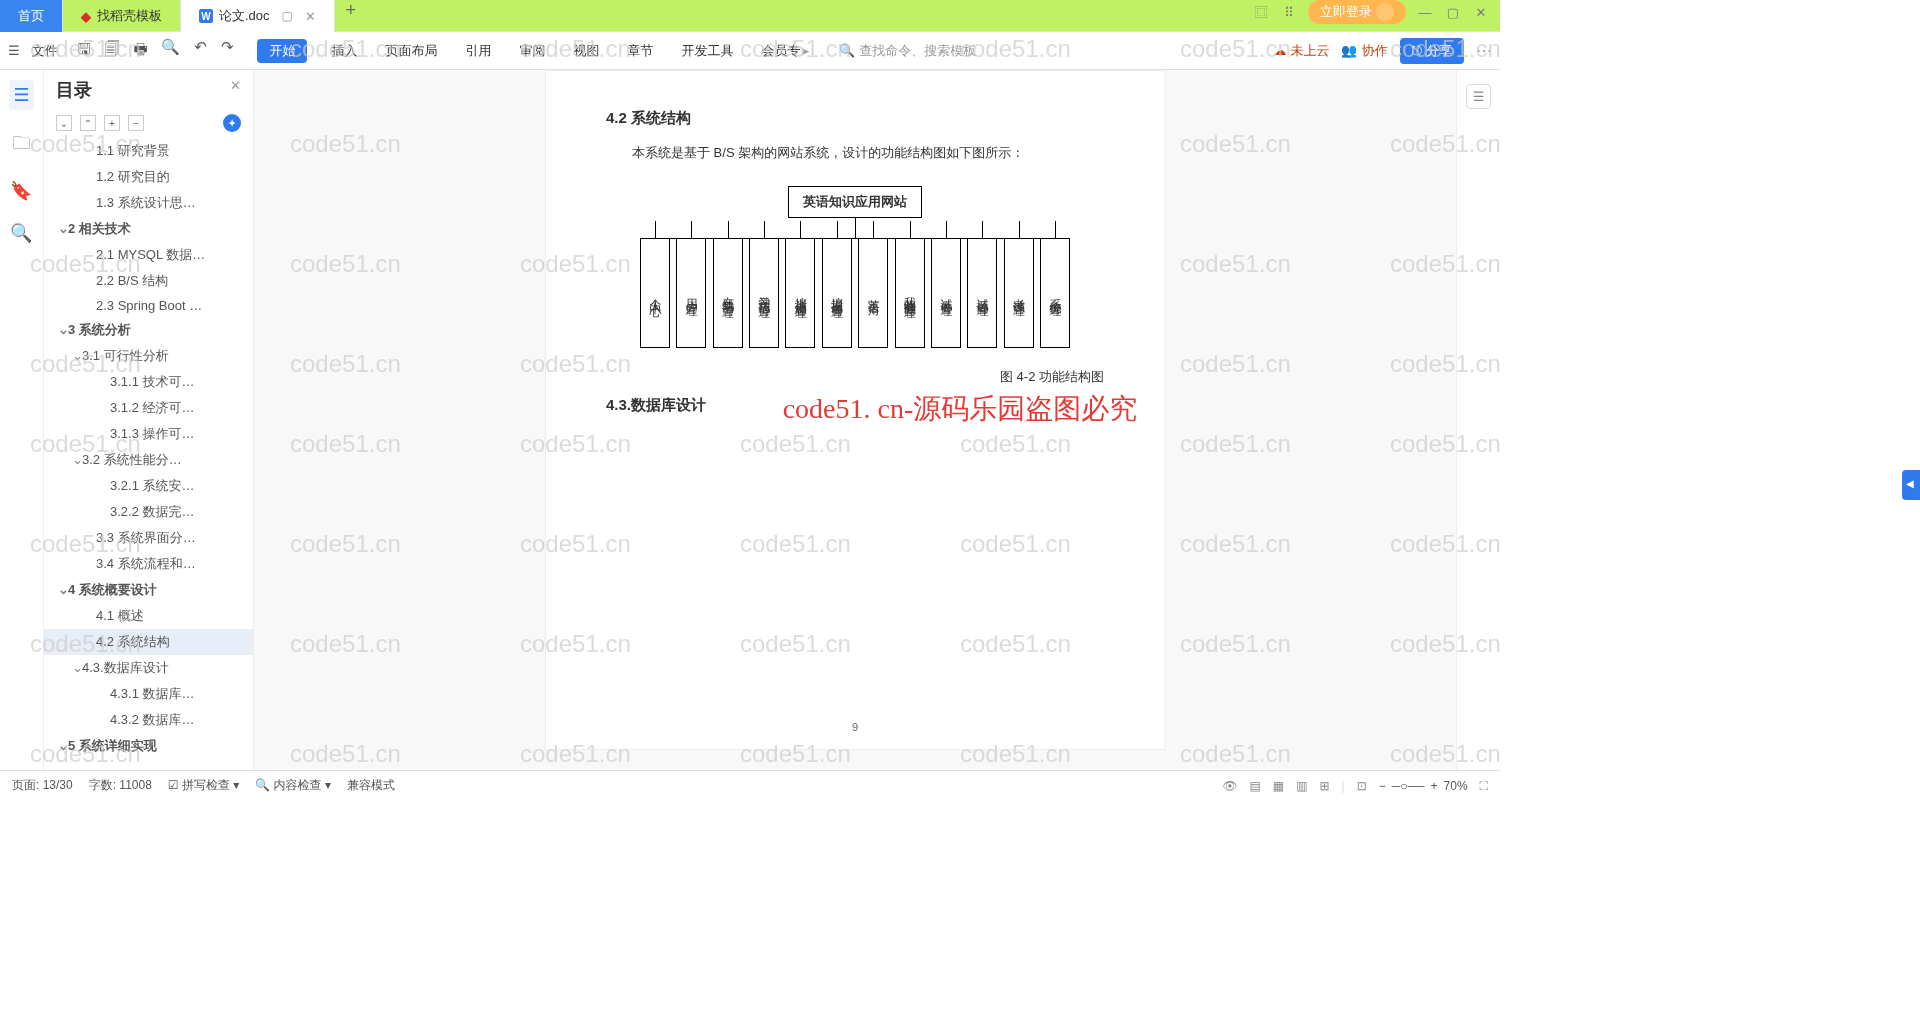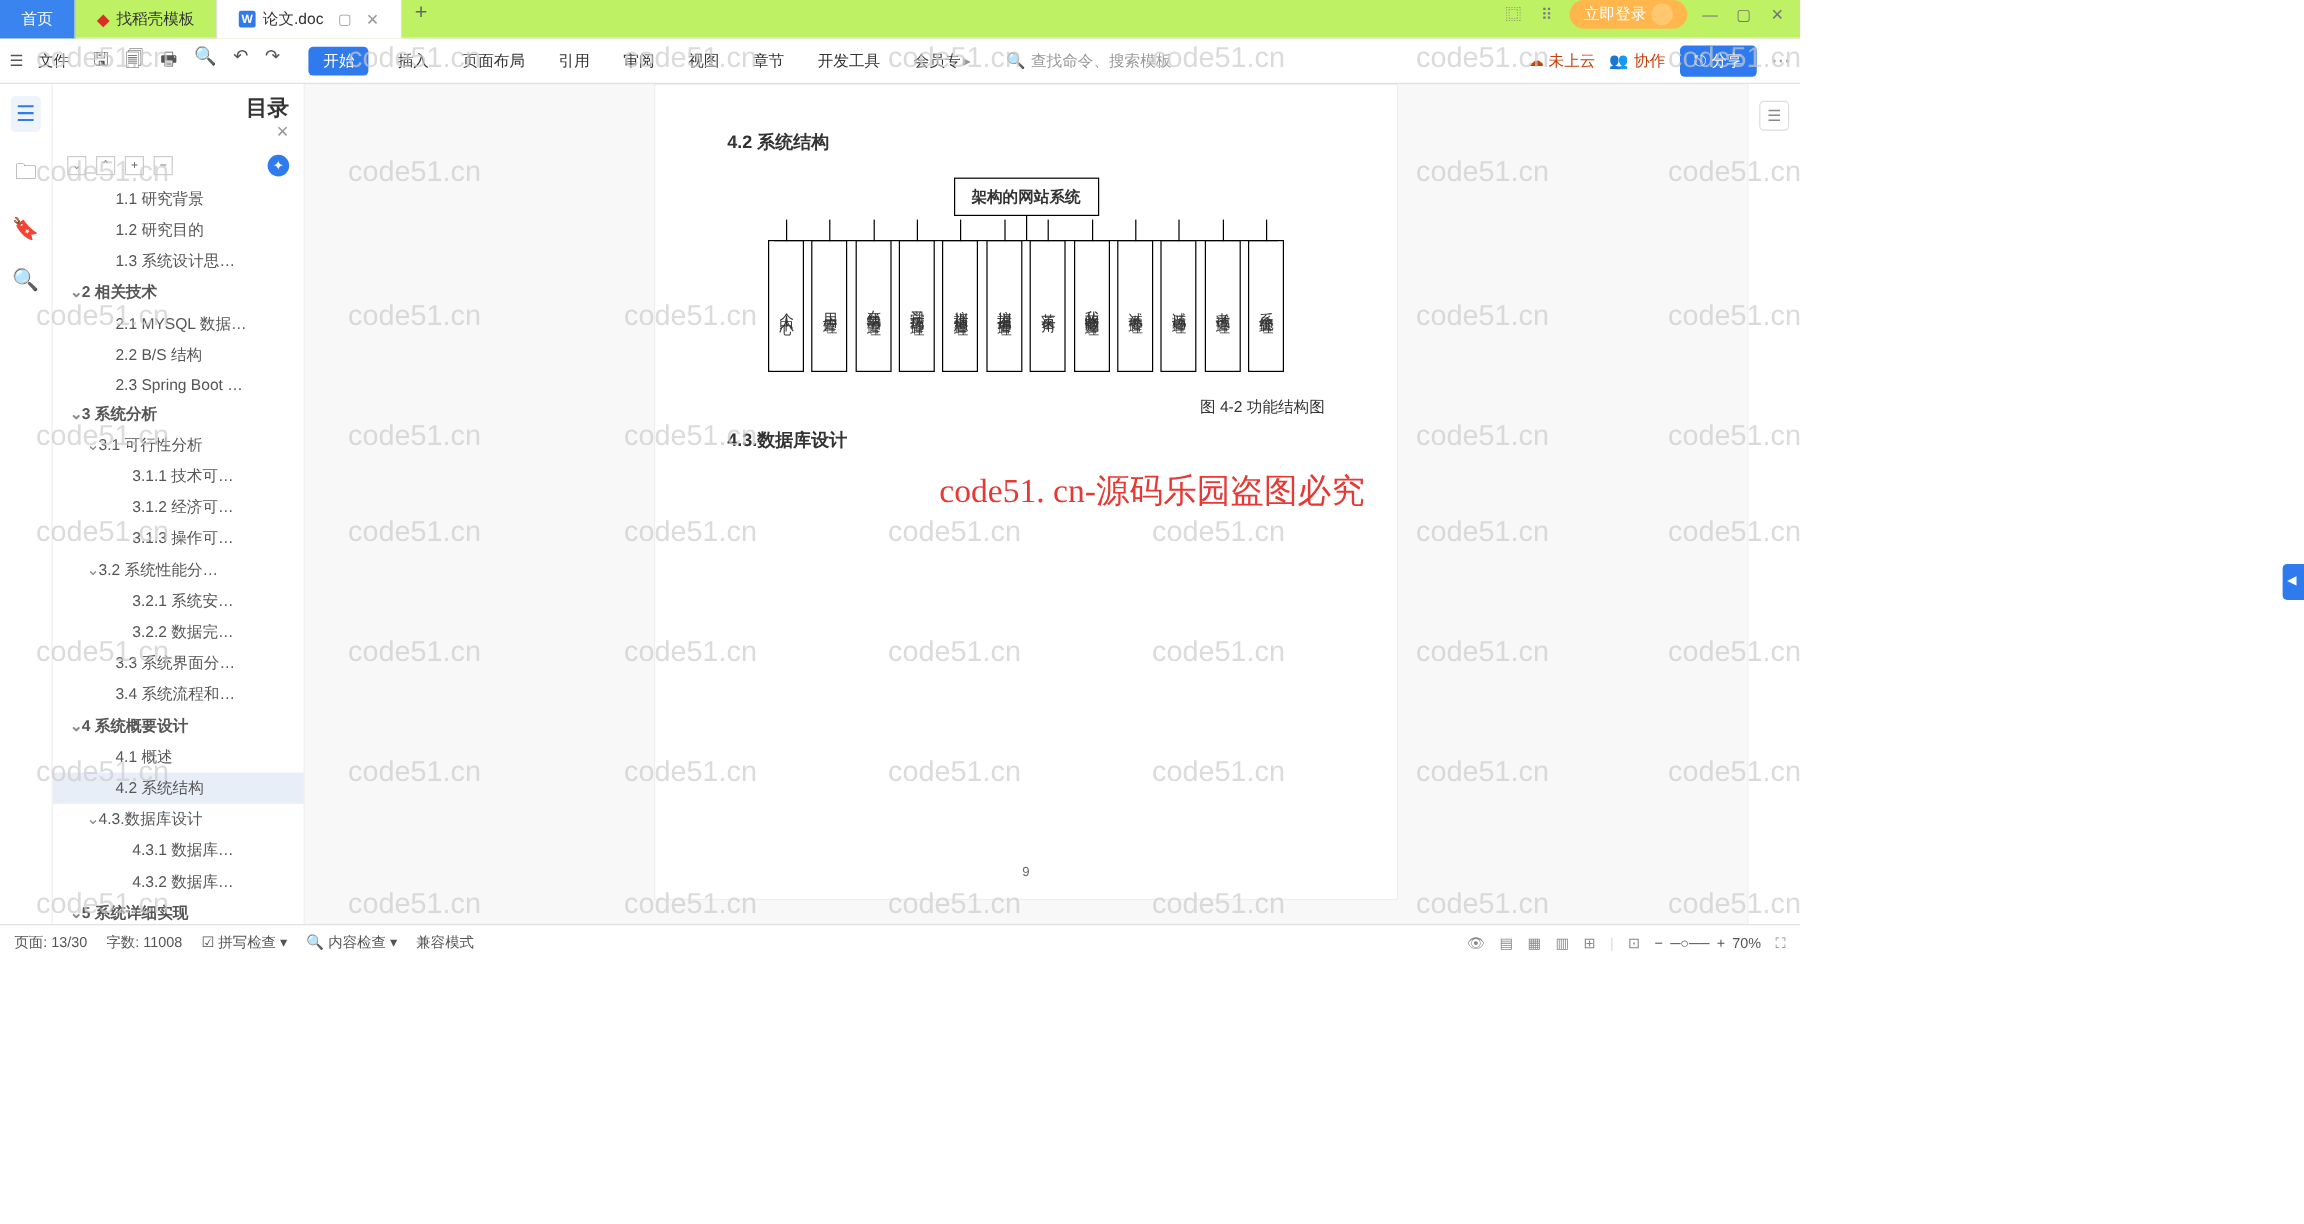--- a/index.html
+++ b/index.html
@@ -30,21 +30,21 @@
 .ribbon-right { margin-left: auto; display: flex; gap: 12px; align-items: center; }
 .ribbon-right .pill { display: flex; align-items: center; gap: 4px; color:#c2410c;}
 .ribbon-right .pill.cloud::before{content:"☁";}
 .ribbon-right .pill.coop::before{content:"👥";}
 .share-btn { background: #2f7bed; color: #fff; border-radius: 4px; padding: 4px 12px; display:flex; align-items:center; gap:4px;}
 .more { color: #999; font-size:16px;}
 .main { display: flex; height: calc(100% - 32px - 38px - 30px); }
 .left-rail { width: 44px; border-right: 1px solid #eee; display: flex; flex-direction: column; align-items: center; padding-top: 10px; gap: 20px; color: #888; font-size:18px; }
 .left-rail .rail-item.active { background:#eef3fc; color:#2f7bed; border-radius:4px; padding:4px;}
 .outline { width: 210px; border-right: 1px solid #eee; display: flex; flex-direction: column; }
-.outline-header { padding: 8px 12px; display:flex; align-items:flex-end; justify-content:space-between;flex-direction:column; }
+.outline-header { padding: 8px 12px; display:flex; align-items:flex-start; justify-content:space-between; }
 .outline-header h2 { font-size: 18px; font-weight: 600; }
 .outline-header .close { color: #999; }
 .outline-tools { padding: 4px 12px; display: flex; gap: 8px; align-items:center; }
 .outline-tools span { border:1px solid #ccc; width:16px; height:16px; display:inline-flex; align-items:center; justify-content:center; font-size:10px; color:#666; cursor:pointer;}
 .outline-tools .chat { margin-left:auto; background:#2f7bed; color:#fff; border-radius:50%; border:none; width:18px; height:18px; font-size:11px;}
 .outline-list { flex:1; overflow:auto; padding: 2px 0; }
 .toc-item { padding: 4px 8px 4px 8px; cursor: pointer; white-space: nowrap; overflow: hidden; text-overflow: ellipsis; font-size:13px; color:#555; }
 .toc-item.selected { background: #e8eef8; }
 .toc-item.l1 { padding-left: 14px; font-weight: bold; }
 .toc-item.l2 { padding-left: 28px; }
@@ -192,22 +192,23 @@
         <div class="toc-item l4"><span class="caret"></span>4.3.1 数据库…</div>
         <div class="toc-item l4"><span class="caret"></span>4.3.2 数据库…</div>
         <div class="toc-item l1"><span class="caret">⌄</span>5 系统详细实现</div>
       </div>
   </div>
 
   <div class="doc-area">
     <span class="doc-icon">📄▾</span>
     <div class="page">
       <h3>4.2 系统结构</h3>
+      <p>本系统是基于 B/S 架构的网站系统，设计的功能结构图如下图所示：</p>
       <div class="diagram">
-        <div class="diagram-top">架构的网站系统</div>
+        <div class="diagram-top">英语知识应用网站</div>
         <div class="diagram-line"></div>
         <div class="diagram-hbar"></div>
         <div class="diagram-row" id="diagram-row">
             <div class="diagram-cell">个人中心</div>
             <div class="diagram-cell">用户管理</div>
             <div class="diagram-cell">在线学习管理</div>
             <div class="diagram-cell">学习技巧管理</div>
             <div class="diagram-cell">培训信息管理</div>
             <div class="diagram-cell">培训报名管理</div>
             <div class="diagram-cell">英语角</div>

